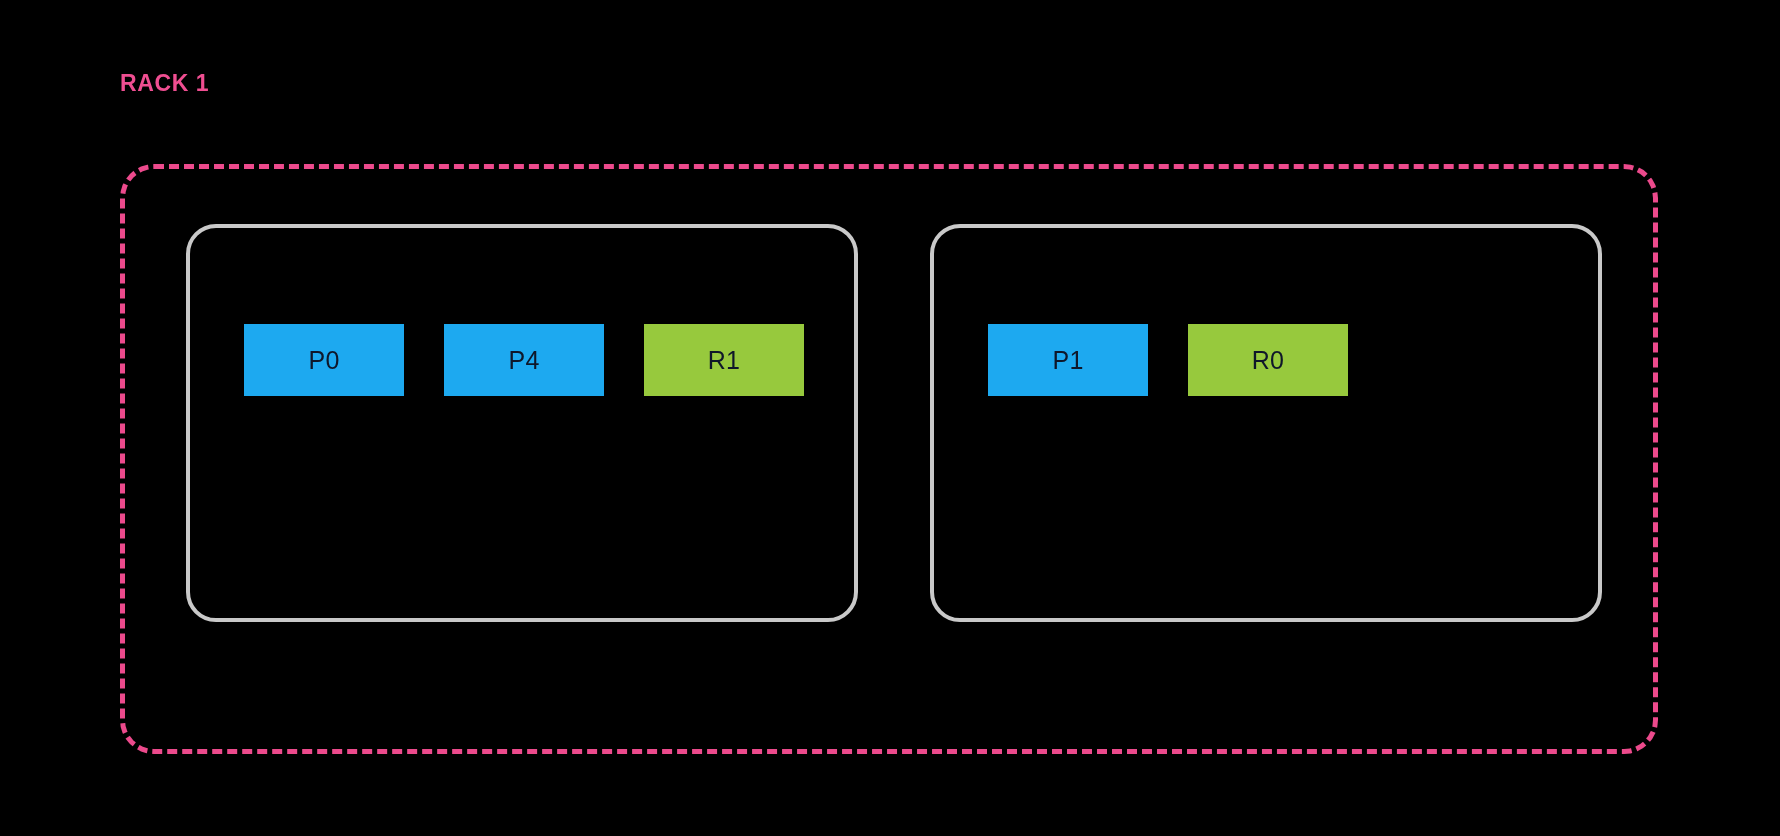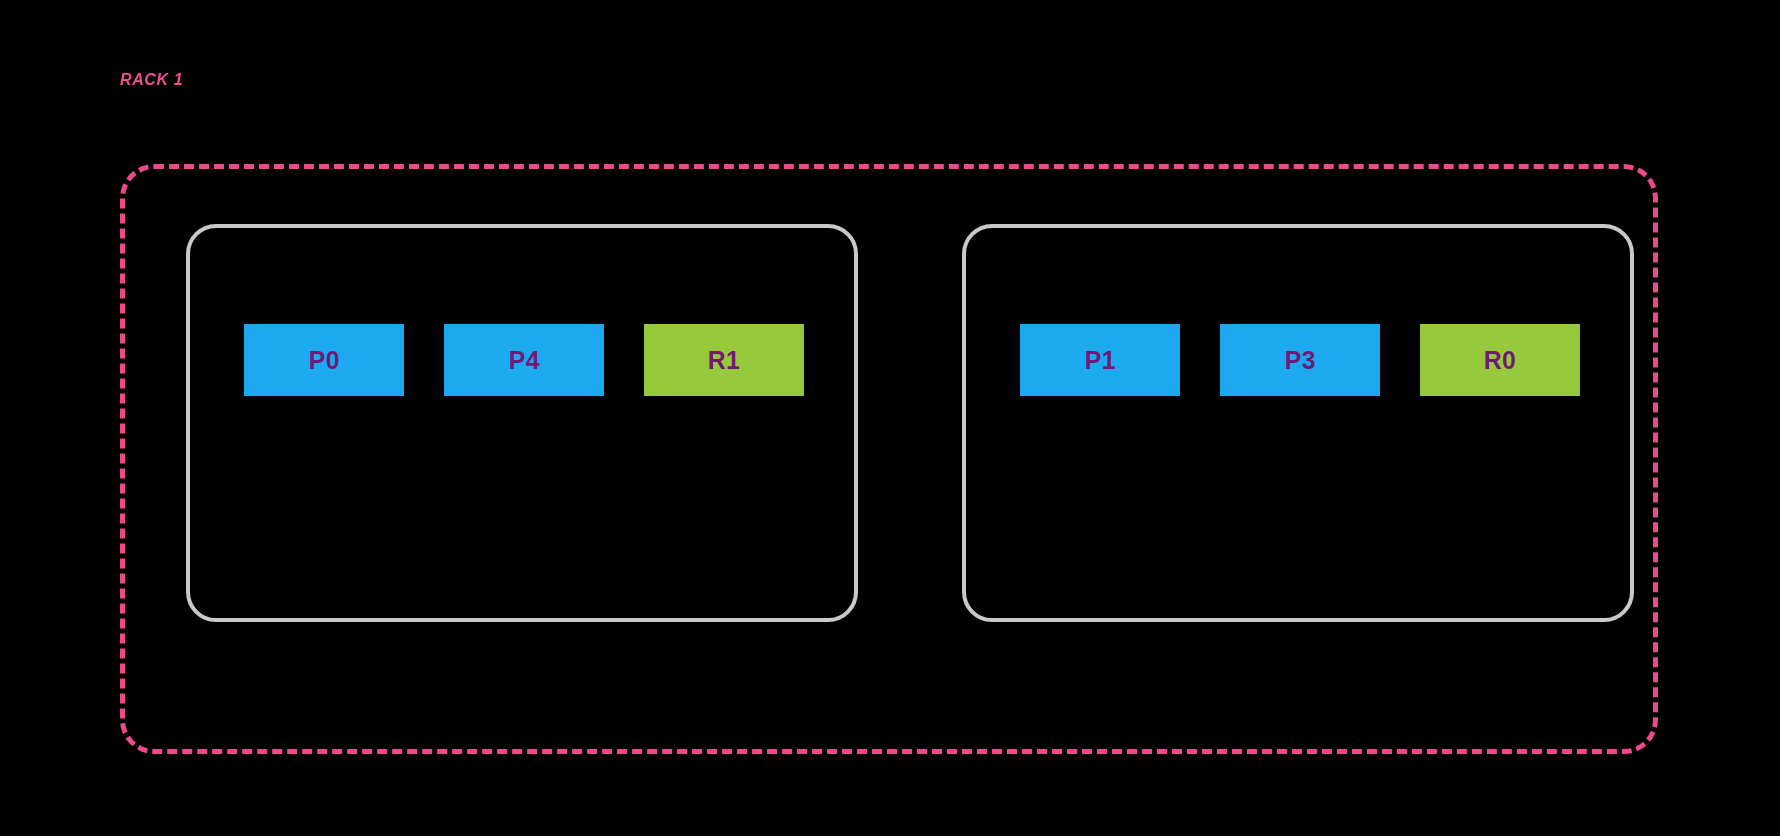--- a/index.html
+++ b/index.html
@@ -18,27 +18,26 @@
     height: 836px;
     background: #000000;
     overflow: hidden;
   }
 
   
   .rack-label {
     position: absolute;
     left: 120px;
     top: 72px;
-    font-size: 16px;
+    font-size: 23px;
     font-weight: bold;
     letter-spacing: 0.6px;
     color: #ef4e91;
     white-space: nowrap;
     line-height: 1;
-    font-style: italic;
   }
 
   
   .rack-boundary {
     position: absolute;
     left: 120px;
     top: 164px;
     width: 1538px;
     height: 590px;
     border: 5px dashed #ec4a8c;
@@ -52,42 +51,42 @@
     position: absolute;
     width: 672px;
     height: 398px;
     top: 224px;
     border: 4px solid #c9c9c9;
     border-radius: 30px;
     box-sizing: border-box;
     background: transparent;
   }
   .node-panel.panel-left  { left: 186px; }
-  .node-panel.panel-right { left: 962px; }
+  .node-panel.panel-right { left: 930px; }
 
   
   .item-grid {
     position: absolute;
     left: 54px;
     top: 96px;
     display: grid;
     grid-template-columns: repeat(3, 160px);
     grid-auto-rows: 72px;
     column-gap: 40px;
     row-gap: 36px;
   }
   .item-box {
     width: 160px;
     height: 72px;
     display: flex;
     align-items: center;
     justify-content: center;
     font-size: 25px;
-    font-weight: bold;
-    color: #701a75;
+    font-weight: normal;
+    color: #0f172a;
     letter-spacing: 0.3px;
     box-sizing: border-box;
   }
   .item-box.kind-primary { background: #1da9f0; }
   .item-box.kind-replica { background: #97c93d; }
   .item-box.kind-empty   { background: transparent; }
 </style>
 </head>
 <body>
 
@@ -102,19 +101,18 @@
         <div class="item-box kind-primary">P0</div>
         <div class="item-box kind-primary">P4</div>
         <div class="item-box kind-replica">R1</div>
         <div class="item-box kind-empty"></div>
       </div>
   </div>
 
   <div class="node-panel panel-right">
     <div class="item-grid">
         <div class="item-box kind-primary">P1</div>
-        <div class="item-box kind-primary">P3</div>
         <div class="item-box kind-replica">R0</div>
         <div class="item-box kind-empty"></div>
       </div>
   </div>
 
 </div>
 
 </body></html>

